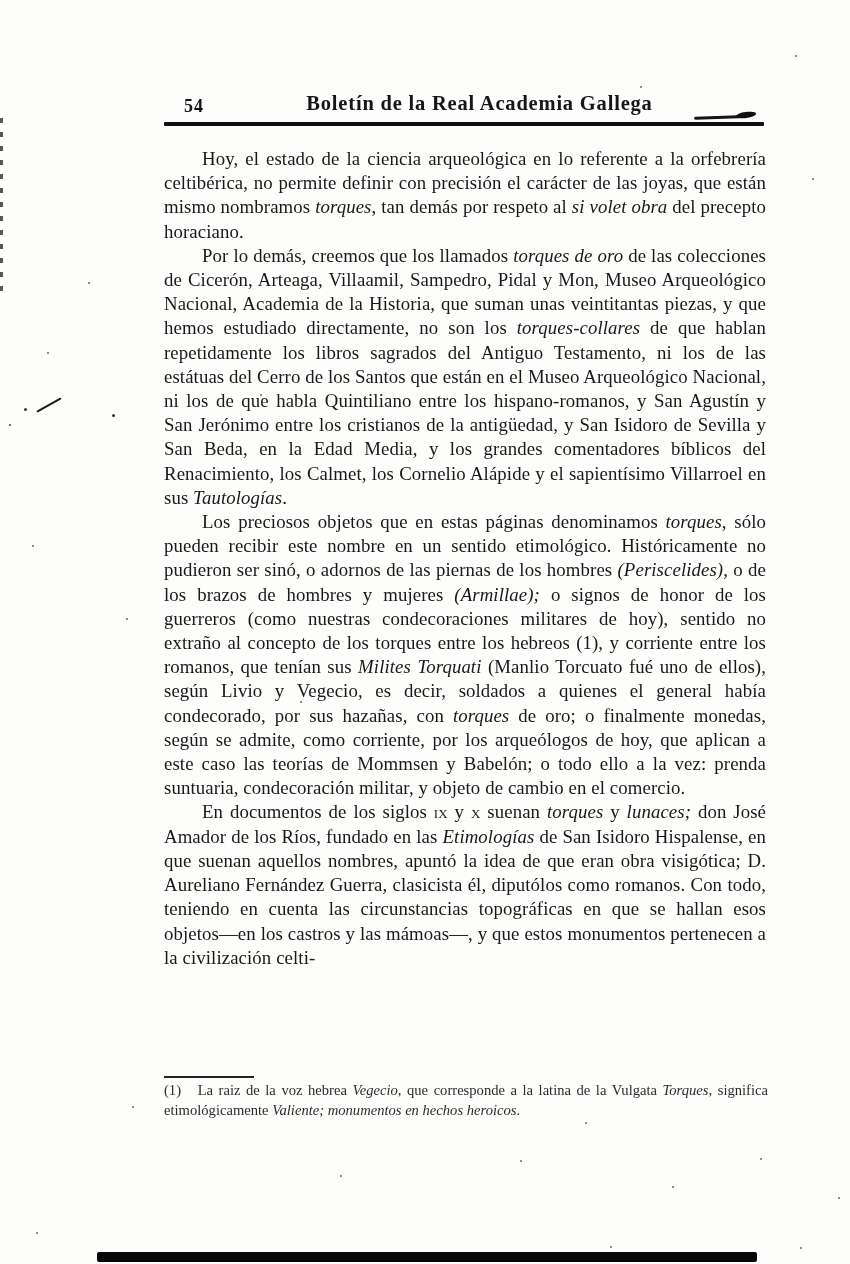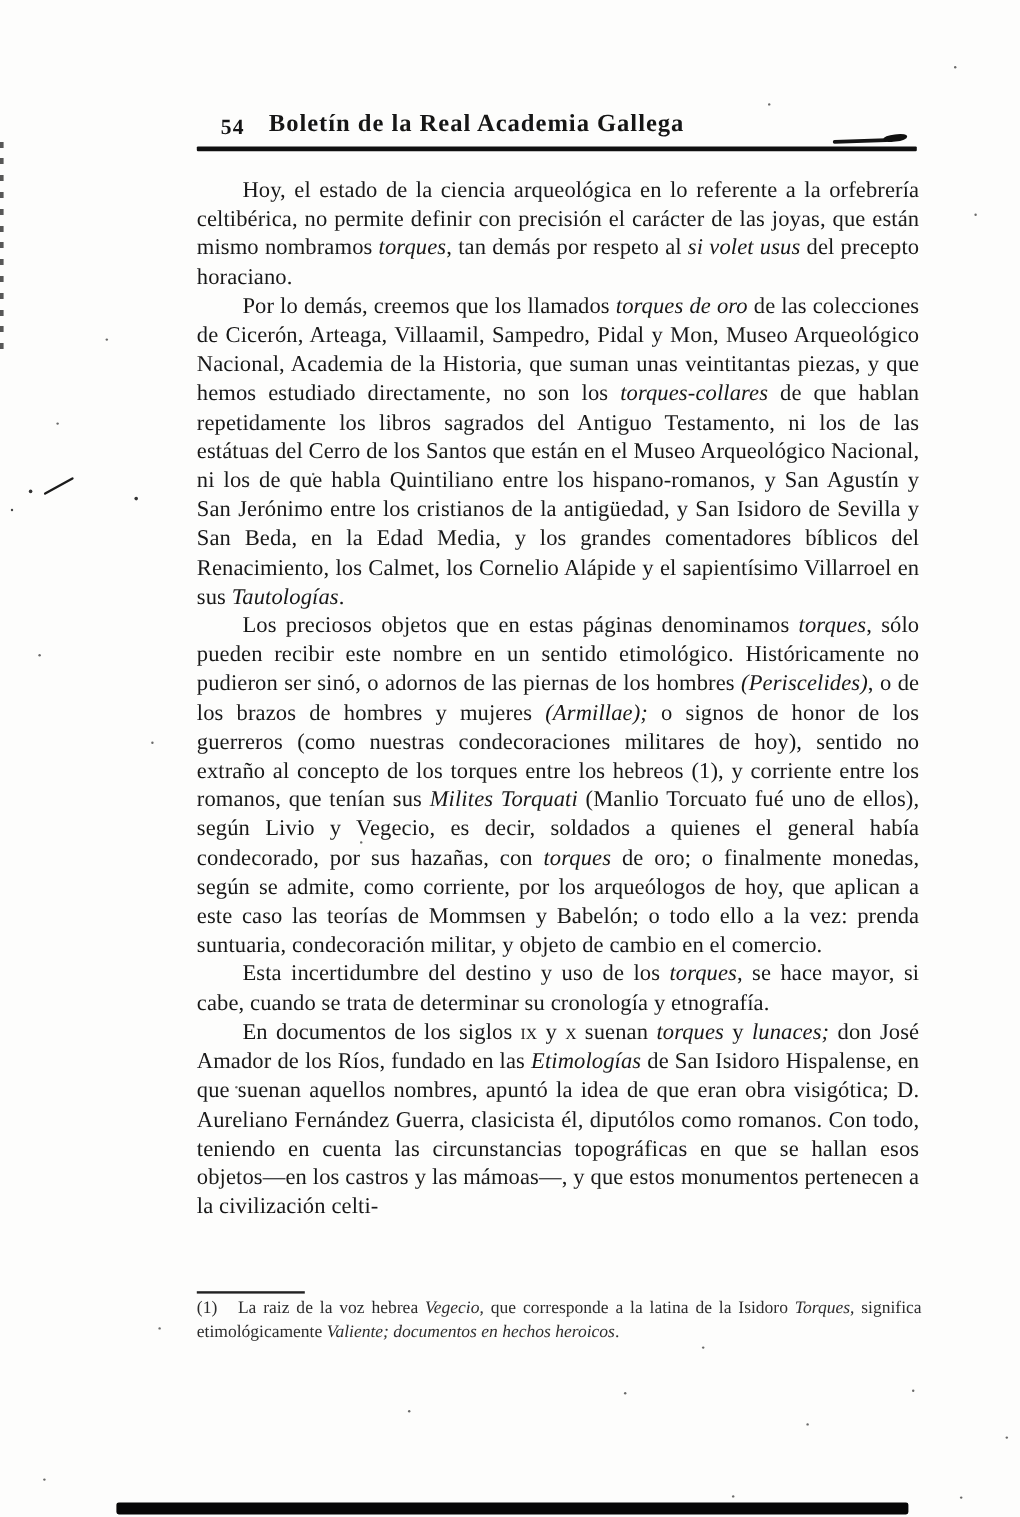--- a/index.html
+++ b/index.html
@@ -12,21 +12,21 @@
   }
   .page { position: relative; width: 850px; height: 1120px; text-decoration: underline; }
 
   
   .header { position: absolute; left: 164px; top: 92px; width: 601px; height: 30px; }
   .pagenum {
     position: absolute; left: 20px; top: 4px;
     font-size: 18px; font-weight: bold; letter-spacing: 1px; color: #141414;
   }
   .htitle {
-    position: absolute; left: 60px; right: 30px; top: 0; text-align: left;
+    position: absolute; left: 60px; right: 30px; top: 0; text-align: center;
     font-size: 20.5px; font-weight: bold; letter-spacing: 0.8px; color: #161616;
   }
   .rule {
     position: absolute; left: 164px; top: 122px; width: 600px; height: 4px;
     background: #101010; border-radius: 1px;
   }
   .ink1 { position: absolute; left: 694px; top: 116px; width: 46px; height: 3px;
     background: #151515; transform: rotate(-2deg); border-radius: 2px; }
   .ink2 { position: absolute; left: 736px; top: 112px; width: 20px; height: 6px;
     background: #101010; border-radius: 50% 40% 50% 40%; transform: rotate(-6deg); }
@@ -77,30 +77,29 @@
 
   <div class="header">
     <span class="pagenum">54</span>
     <span class="htitle">Boletín de la Real Academia Gallega</span>
   </div>
   <div class="rule"></div>
   <div class="ink1"></div>
   <div class="ink2"></div>
 
   <div id="body-text" class="bodytext">
-      <p class="para"><span>Hoy, el estado de la ciencia arqueológica en lo referente a la orfebrería celtibérica, no permite definir con precisión el carácter de las joyas, que están mismo nombramos </span><i>torques</i><span>, tan demás por respeto al </span><i>si volet usus</i><span> del precepto horaciano.</span></p>
+      <p class="para"><span>Hoy, el estado de la ciencia arqueológica en lo referente a la orfebrería celtibérica, no permite definir con precisión el carácter de las joyas, que están mismo nombramos </span><i>torques</i><span>, tan demás por respeto al </span><i>si volet obra</i><span> del precepto horaciano.</span></p>
       <p class="para"><span>Por lo demás, creemos que los llamados </span><i>torques de oro</i><span> de las colecciones de Cicerón, Arteaga, Villaamil, Sampedro, Pidal y Mon, Museo Arqueológico Nacional, Academia de la Historia, que suman unas veintitantas piezas, y que hemos estudiado directamente, no son los </span><i>torques-collares</i><span> de que hablan repetidamente los libros sagrados del Antiguo Testamento, ni los de las estátuas del Cerro de los Santos que están en el Museo Arqueológico Nacional, ni los de que habla Quintiliano entre los hispano-romanos, y San Agustín y San Jerónimo entre los cristianos de la antigüedad, y San Isidoro de Sevilla y San Beda, en la Edad Media, y los grandes comentadores bíblicos del Renacimiento, los Calmet, los Cornelio Alápide y el sapientísimo Villarroel en sus </span><i>Tautologías</i><span>.</span></p>
       <p class="para"><span>Los preciosos objetos que en estas páginas denominamos </span><i>torques</i><span>, sólo pueden recibir este nombre en un sentido etimológico. Históricamente no pudieron ser sinó, o adornos de las piernas de los hombres </span><i>(Periscelides)</i><span>, o de los brazos de hombres y mujeres </span><i>(Armillae);</i><span> o signos de honor de los guerreros (como nuestras condecoraciones militares de hoy), sentido no extraño al concepto de los torques entre los hebreos (1), y corriente entre los romanos, que tenían sus </span><i>Milites Torquati</i><span> (Manlio Torcuato fué uno de ellos), según Livio y Vegecio, es decir, soldados a quienes el general había condecorado, por sus hazañas, con </span><i>torques</i><span> de oro; o finalmente monedas, según se admite, como corriente, por los arqueólogos de hoy, que aplican a este caso las teorías de Mommsen y Babelón; o todo ello a la vez: prenda suntuaria, condecoración militar, y objeto de cambio en el comercio.</span></p>
-      <p class="para"><span>Esta incertidumbre del destino y uso de los </span><i>torques</i><span>, se hace mayor, si cabe, cuando se trata de determinar su cronología y etnografía.</span></p>
       <p class="para"><span>En documentos de los siglos </span><span class="sc">ix</span><span> y </span><span class="sc">x</span><span> suenan </span><i>torques</i><span> y </span><i>lunaces;</i><span> don José Amador de los Ríos, fundado en las </span><i>Etimologías</i><span> de San Isidoro Hispalense, en que suenan aquellos nombres, apuntó la idea de que eran obra visigótica; D. Aureliano Fernández Guerra, clasicista él, diputólos como romanos. Con todo, teniendo en cuenta las circunstancias topográficas en que se hallan esos objetos—en los castros y las mámoas—, y que estos monumentos pertenecen a la civilización celti-</span></p>
     </div>
 
   <div class="fnrule"></div>
   <div id="footnote" class="footnote">
-      <p><span>(1)&nbsp;&nbsp;&nbsp;La raiz de la voz hebrea </span><i>Vegecio</i><span>, que corresponde a la latina de la Isidoro </span><i>Torques</i><span>, significa etimológicamente </span><i>Valiente; documentos en hechos heroicos</i><span>.</span></p>
+      <p><span>(1)&nbsp;&nbsp;&nbsp;La raiz de la voz hebrea </span><i>Vegecio</i><span>, que corresponde a la latina de la Vulgata </span><i>Torques</i><span>, significa etimológicamente </span><i>Valiente; monumentos en hechos heroicos</i><span>.</span></p>
     </div>
 
   <div class="leftdashes"></div>
   <div class="slash"></div>
   <div class="slashdot1"></div>
   <div class="slashdot2"></div>
   <div class="slashdot3"></div>
   <div class="bottombar"></div>
   <div id="specks">
       <div class="speck" style="left: 88px; top: 282px;"></div>

